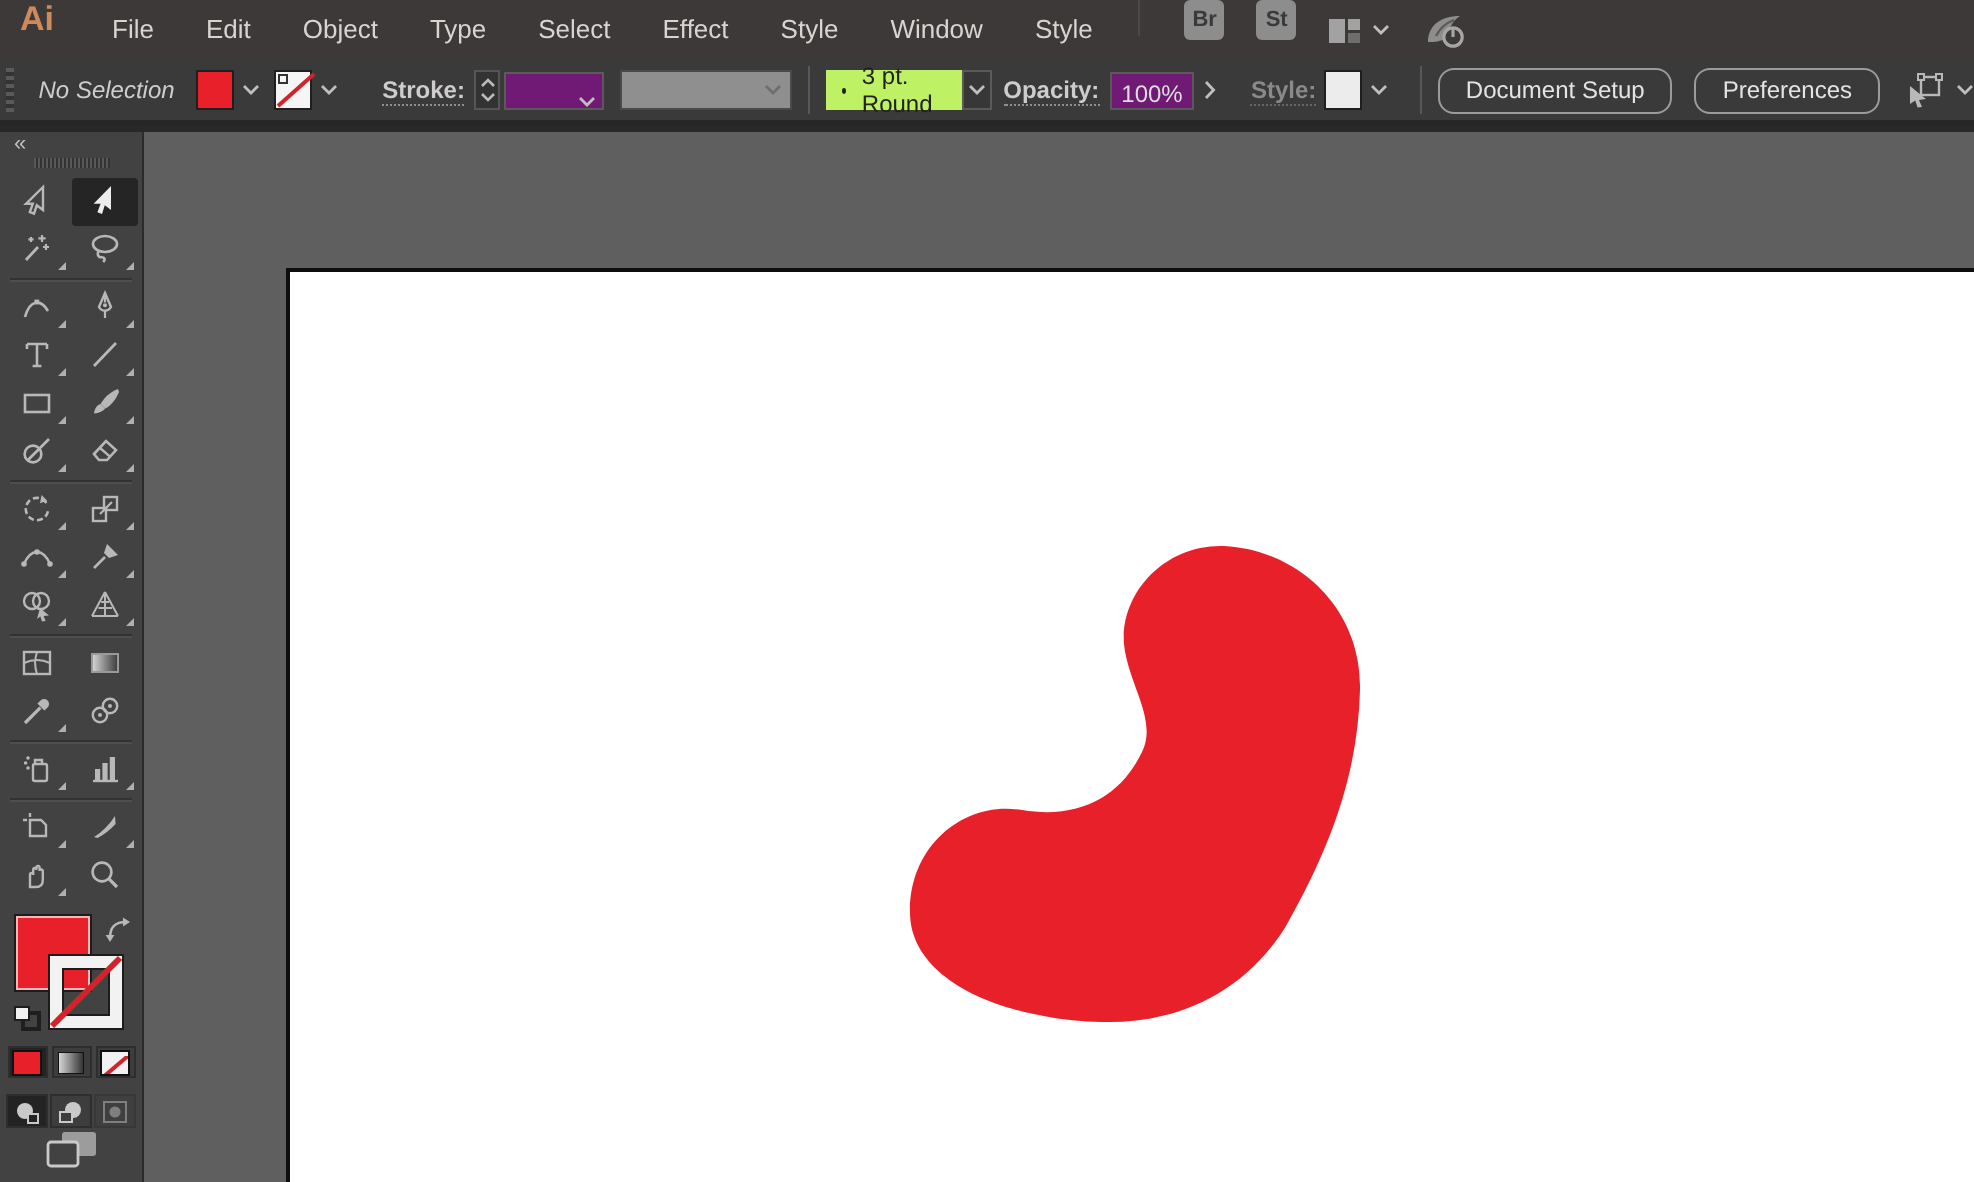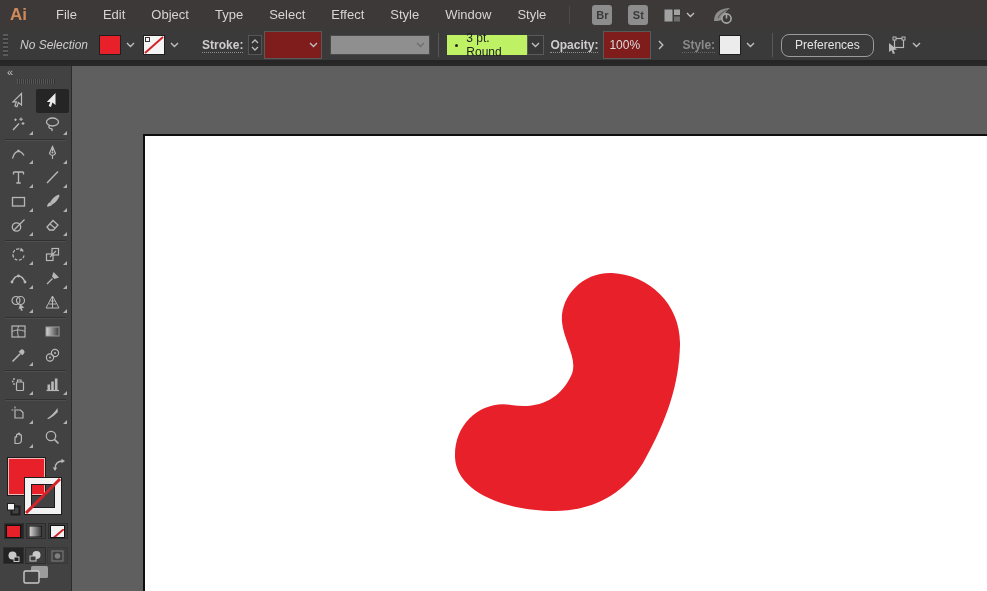--- a/index.html
+++ b/index.html
@@ -1,20 +1,20 @@
 <!DOCTYPE html>
 <html><head>
 <meta charset="utf-8">
 <style>
   * { margin:0; padding:0; box-sizing:border-box; }
   body { font-family:"Liberation Sans", sans-serif; background:#222; }
   .app { position:relative; width:987px; height:591px; overflow:hidden; background:#5f5f5f; }
 
   
-  .menubar { height:30px; background:#3c3938; display:flex; align-items:center; padding-left:10px; }
+  .menubar { height:30px; background:#3c3938; display:flex; padding-left:10px; }
   .ai-logo { color:#cf8a5c; font-weight:bold; font-size:17px; margin-right:16px; letter-spacing:0; }
   .menu-item { color:#d8d4d1; font-size:13px; padding:0 13px; line-height:30px; cursor:default; }
   .mb-sep { width:1px; height:18px; background:#4c4947; margin:0 6px 0 10px; }
   .mb-app-btn { width:20px; height:20px; background:#8d8d8d; color:#3a3a3a; font-size:11px; font-weight:bold;
        display:flex; align-items:center; justify-content:center; border-radius:3px; margin-left:16px; }
   .mb-icon { margin-left:16px; display:flex; align-items:center; }
   .mb-chev { margin-left:5px; display:flex; align-items:center; }
 
   
   .controlbar { height:33px; background:#3a3a3a; border-bottom:3px solid #262626; display:flex; align-items:center;
@@ -25,21 +25,21 @@
   .swatch { width:20px; height:18px; position:relative; box-shadow:0 0 0 1px #1f1f1f; }
   .swatch.fill { background:#e8202a; }
   .swatch.stroke { background:#f5f5f5; }
   .stroke-slash { position:absolute; inset:0; }
   .mini-ind { position:absolute; left:1px; top:1px; width:5px; height:5px; border:1px solid #333; background:#f5f5f5; }
   .chev-btn { width:15px; height:20px; display:flex; align-items:center; justify-content:center; margin:0 6px 0 3px; }
   .cb-label { font-weight:bold; border-bottom:1px dotted #8f8f8f; margin-right:5px; white-space:nowrap;text-align:center; }
   .cb-label.disabled { color:#8a8a8a; border-bottom-color:#666; }
   .stepper { width:14px; height:20px; background:#333; border:1px solid #555; display:flex; flex-direction:column;
        align-items:center; justify-content:space-evenly; margin-right:2px; }
-  .field-dark { height:28px; background:#7f1d1d; border:1px solid #5a5a5a; display:flex; align-items:center; color:#ddd; }
+  .field-dark { height:19px; background:#701a75; border:1px solid #5a5a5a; display:flex; align-items:flex-end; color:#ddd; }
   .weight-field { width:58px; justify-content:flex-end; padding-right:3px; }
   .profile-field { width:100px; height:20px; border:1px solid #4a4a4a; background:#8f8f8f; display:flex;
        align-items:center; justify-content:flex-end; margin-left:8px; }
   .cb-vsep { width:1px; height:24px; background:#585858; margin:0 8px; }
   .brush-field { width:80px; height:20px; background:#bef264; color:#222; display:flex; align-items:center; }
   .brush-dot { width:3px; height:3px; background:#222; border-radius:50%; margin:0 8px 0 8px; }
   .opacity-field { width:48px; padding-left:5px; margin-right:2px; }
   .style-swatch { width:20px; height:18px; background:#ececec; box-shadow:0 0 0 1px #1f1f1f; }
   .cb-btn { height:23px; border:1px solid #9b9b9b; border-radius:8px; color:#e3e3e3; display:flex; align-items:center;
        padding:0 13px; margin-right:11px; font-size:12px; background:transparent; white-space:nowrap; }
@@ -210,20 +210,21 @@
     <span class="cb-label disabled" style="margin-left:8px">Style:</span>
     <div class="style-swatch"></div>
     <div class="chev-btn">
       <svg width="9" height="6">
           <polyline points="1,1 4.5,4.5 8,1" fill="none" stroke="#bfbfbf" stroke-width="1.4"></polyline>
         </svg>
     </div>
 
     <div class="cb-vsep"></div>
 
+    <button class="cb-btn">Document Setup</button>
     <button class="cb-btn">Preferences</button>
 
     <div style="display:flex;align-items:center">
       <svg width="22" height="18">
         <rect x="9.5" y="2.5" width="9" height="9" fill="none" stroke="#b8b8b8" stroke-width="1.2"></rect>
         <rect x="8" y="1" width="3" height="3" fill="#3a3a3a" stroke="#b8b8b8"></rect>
         <rect x="17" y="1" width="3" height="3" fill="#3a3a3a" stroke="#b8b8b8"></rect>
         <path d="M4 7 L12 13.5 L8.5 14 L10 17.5 L7.8 17.8 L6.6 14.2 L4 16 Z" fill="#b8b8b8"></path>
       </svg>
       <span class="mb-chev">

